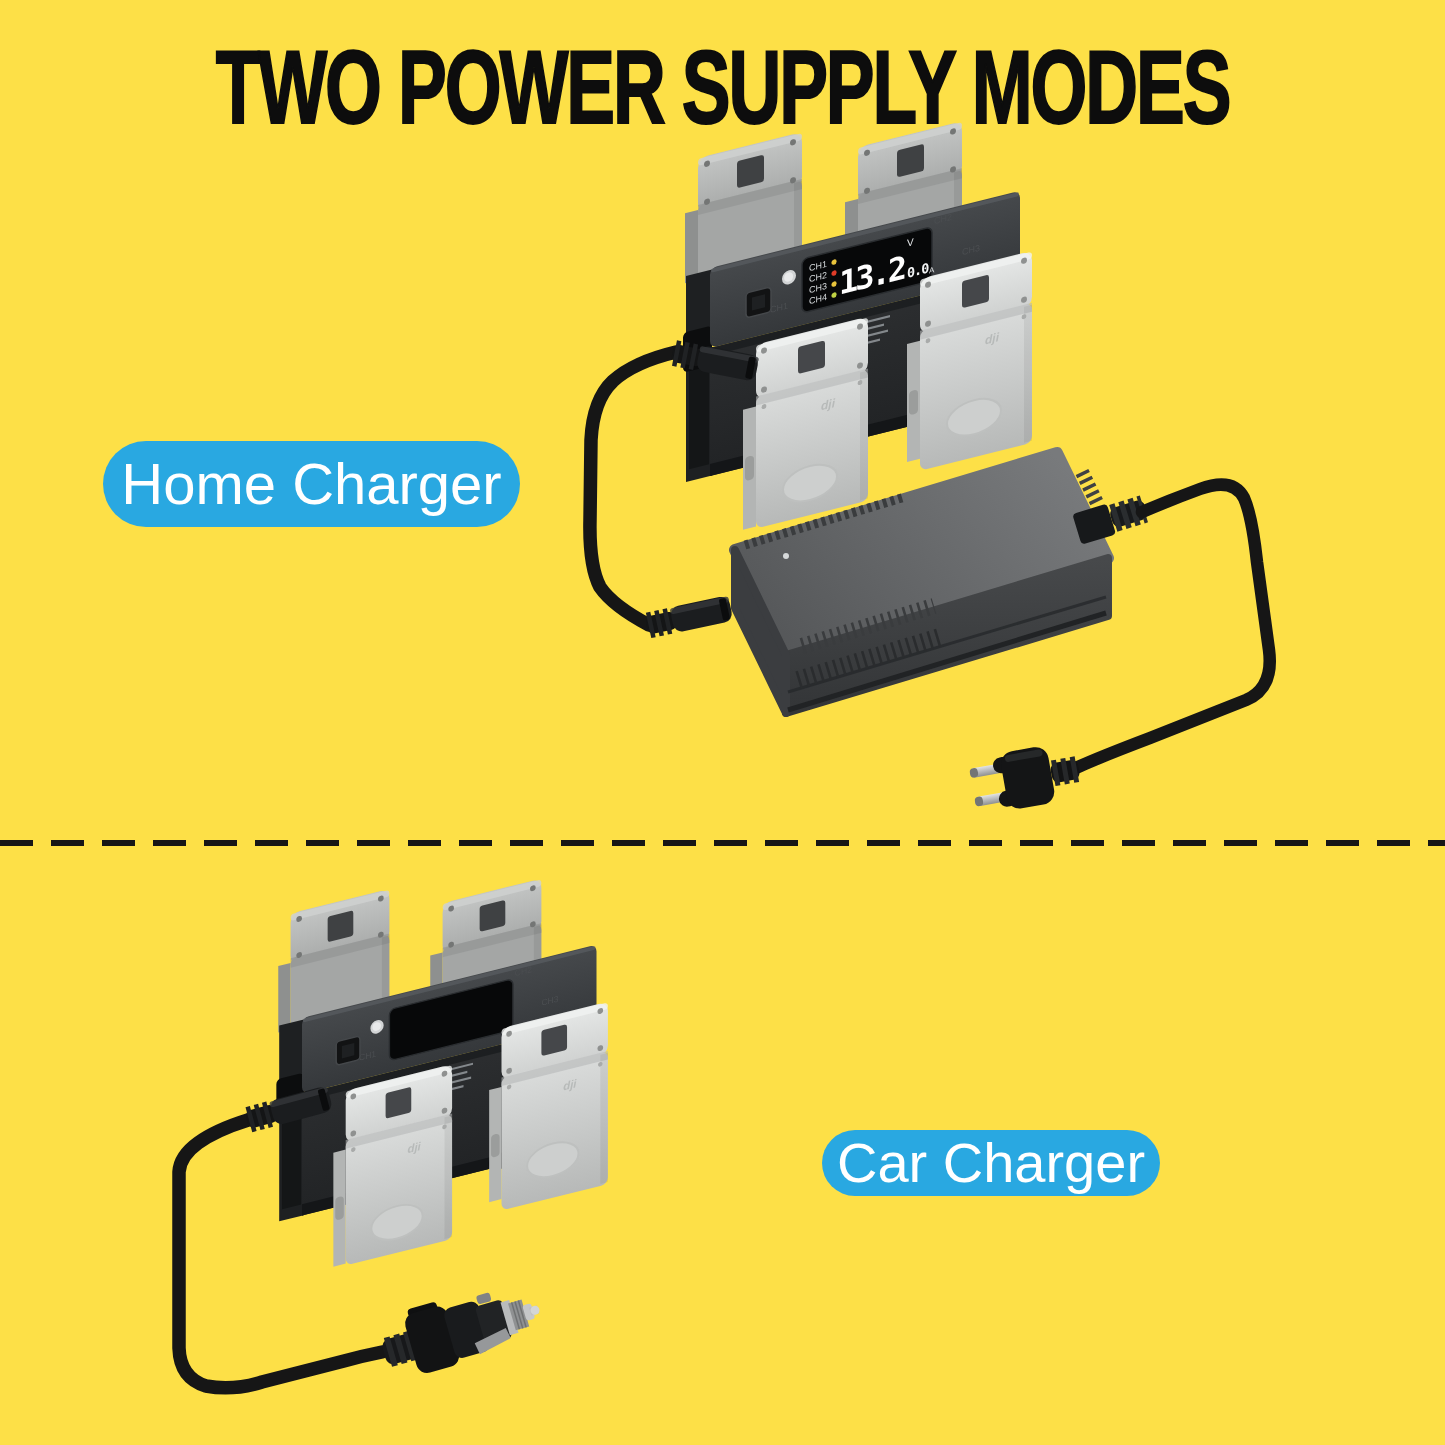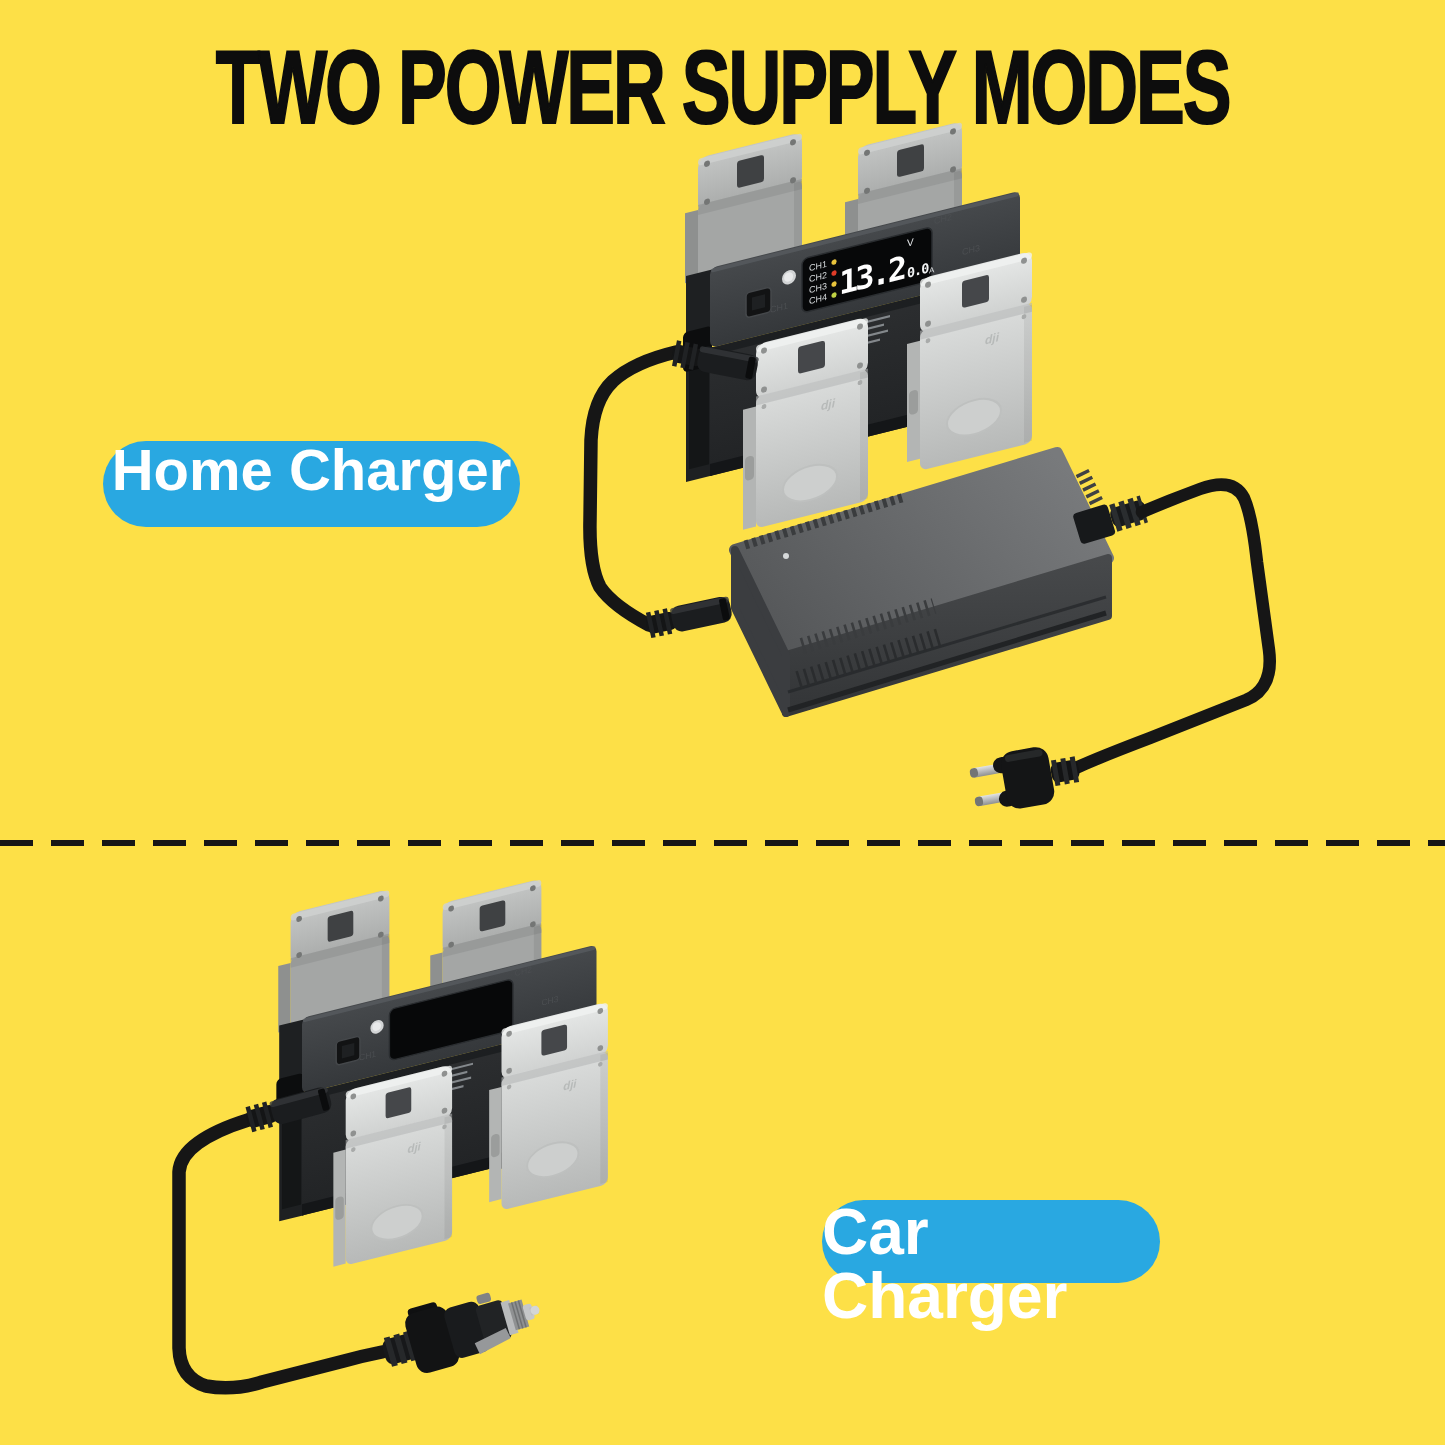--- a/index.html
+++ b/index.html
@@ -1,23 +1,23 @@
 <!DOCTYPE html>
 <html><head>
 <meta charset="utf-8">
 <style>
   html,body{margin:0;padding:0;background:#fff;}
   .canvas{position:relative;width:1445px;height:1445px;background:#fde047;overflow:hidden;font-family:"Liberation Sans",sans-serif;}
   .title{position:absolute;left:0;right:0;top:36px;margin:0;text-align:center;white-space:nowrap;
          font-family:"Liberation Sans",sans-serif;font-weight:700;font-size:103px;letter-spacing:-3px;
          color:#0d0d0d;-webkit-text-stroke:2px #0d0d0d;transform:scaleX(.71);transform-origin:50% 50%;line-height:1;}
-  .pill{position:absolute;background:#29a8e1;color:#fff;display:flex;justify-content:center;
-        font-weight:700;line-height:1;}
+  .pill{position:absolute;background:#29a8e1;color:#fff;display:flex;align-items:center;justify-content:center;
+        font-weight:400;line-height:1;}
   .pill-home{left:103px;top:441px;width:417px;height:86px;border-radius:44px;font-size:58px;}
-  .pill-car{left:822px;top:1200px;width:338px;height:83px;border-radius:46px;font-size:64px;}
+  .pill-car{left:822px;top:1130px;width:338px;height:66px;border-radius:46px;font-size:56px;}
   .divider{position:absolute;left:0;top:840px;width:1445px;height:6px;
            background:repeating-linear-gradient(90deg,#161616 0 33px,transparent 33px 51px);}
   svg{position:absolute;left:0;top:0;}
   .etch{font-family:"Liberation Sans",sans-serif;font-size:9px;fill:#4b4e51;}
 </style>
 </head>
 <body>
 
 <div class="canvas">
   <h1 class="title">TWO POWER SUPPLY MODES</h1>

